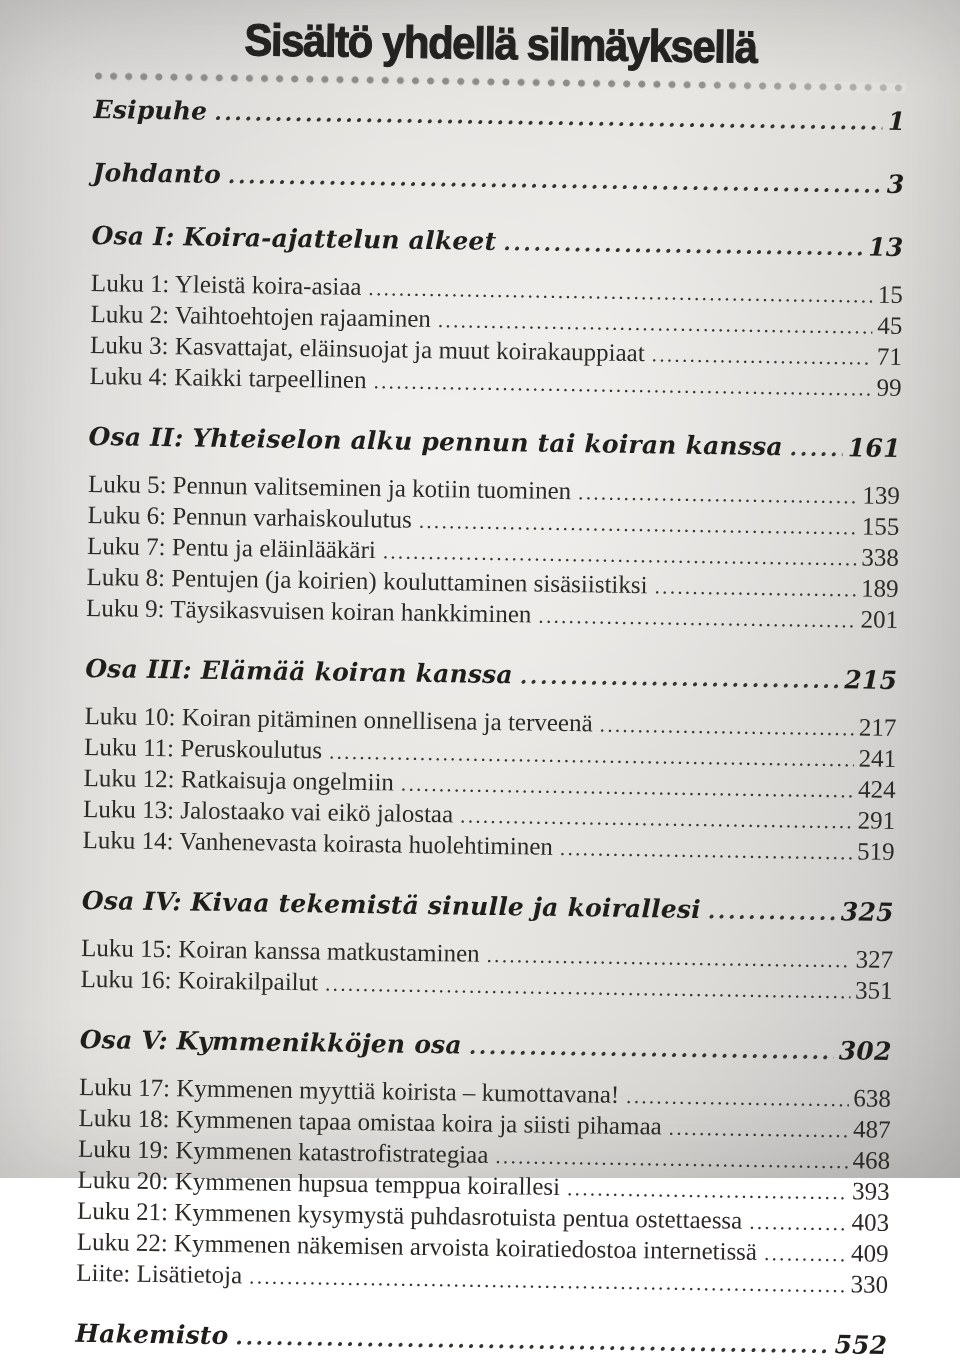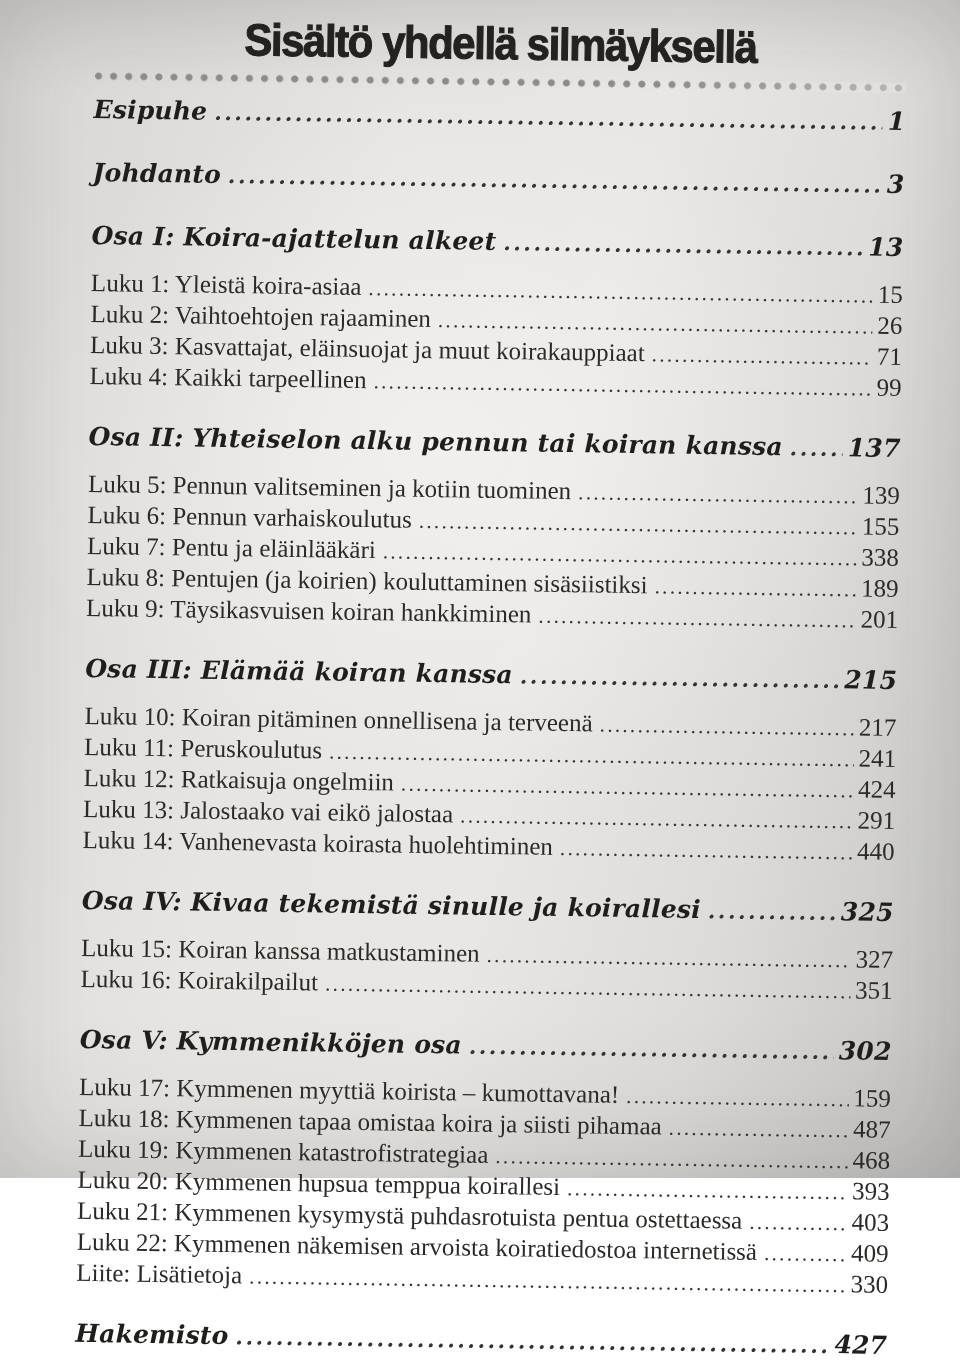--- a/index.html
+++ b/index.html
@@ -119,36 +119,36 @@
     <span class="pagenum">13</span>
   </div>
         <div class="row chapter">
     <span class="label">Luku 1: Yleistä koira-asiaa</span>
     <span class="leader"></span>
     <span class="pagenum">15</span>
   </div>
         <div class="row chapter">
     <span class="label">Luku 2: Vaihtoehtojen rajaaminen</span>
     <span class="leader"></span>
-    <span class="pagenum">26</span>
+    <span class="pagenum">45</span>
   </div>
         <div class="row chapter">
     <span class="label">Luku 3: Kasvattajat, eläinsuojat ja muut koirakauppiaat</span>
     <span class="leader"></span>
     <span class="pagenum">71</span>
   </div>
         <div class="row chapter">
     <span class="label">Luku 4: Kaikki tarpeellinen</span>
     <span class="leader"></span>
     <span class="pagenum">99</span>
   </div>
         <div class="row part">
     <span class="label">Osa II:  Yhteiselon alku pennun tai koiran kanssa</span>
     <span class="leader"></span>
-    <span class="pagenum">137</span>
+    <span class="pagenum">161</span>
   </div>
         <div class="row chapter">
     <span class="label">Luku 5: Pennun valitseminen ja kotiin tuominen</span>
     <span class="leader"></span>
     <span class="pagenum">139</span>
   </div>
         <div class="row chapter">
     <span class="label">Luku 6: Pennun varhaiskoulutus</span>
     <span class="leader"></span>
     <span class="pagenum">155</span>
@@ -189,21 +189,21 @@
     <span class="pagenum">424</span>
   </div>
         <div class="row chapter">
     <span class="label">Luku 13: Jalostaako vai eikö jalostaa</span>
     <span class="leader"></span>
     <span class="pagenum">291</span>
   </div>
         <div class="row chapter">
     <span class="label">Luku 14: Vanhenevasta koirasta huolehtiminen</span>
     <span class="leader"></span>
-    <span class="pagenum">440</span>
+    <span class="pagenum">519</span>
   </div>
         <div class="row part">
     <span class="label">Osa IV: Kivaa tekemistä sinulle ja koirallesi</span>
     <span class="leader"></span>
     <span class="pagenum">325</span>
   </div>
         <div class="row chapter">
     <span class="label">Luku 15: Koiran kanssa matkustaminen</span>
     <span class="leader"></span>
     <span class="pagenum">327</span>
@@ -214,21 +214,21 @@
     <span class="pagenum">351</span>
   </div>
         <div class="row part">
     <span class="label">Osa V: Kymmenikköjen osa</span>
     <span class="leader"></span>
     <span class="pagenum">302</span>
   </div>
         <div class="row chapter">
     <span class="label">Luku 17: Kymmenen myyttiä koirista – kumottavana!</span>
     <span class="leader"></span>
-    <span class="pagenum">159</span>
+    <span class="pagenum">638</span>
   </div>
         <div class="row chapter">
     <span class="label">Luku 18: Kymmenen tapaa omistaa koira ja siisti pihamaa</span>
     <span class="leader"></span>
     <span class="pagenum">487</span>
   </div>
         <div class="row chapter">
     <span class="label">Luku 19: Kymmenen katastrofistrategiaa</span>
     <span class="leader"></span>
     <span class="pagenum">468</span>
@@ -249,17 +249,17 @@
     <span class="pagenum">409</span>
   </div>
         <div class="row chapter">
     <span class="label">Liite: Lisätietoja</span>
     <span class="leader"></span>
     <span class="pagenum">330</span>
   </div>
         <div class="row part">
     <span class="label">Hakemisto</span>
     <span class="leader"></span>
-    <span class="pagenum">427</span>
+    <span class="pagenum">552</span>
   </div>
       </div>
   </div>
 </div>
 
 </body></html>

